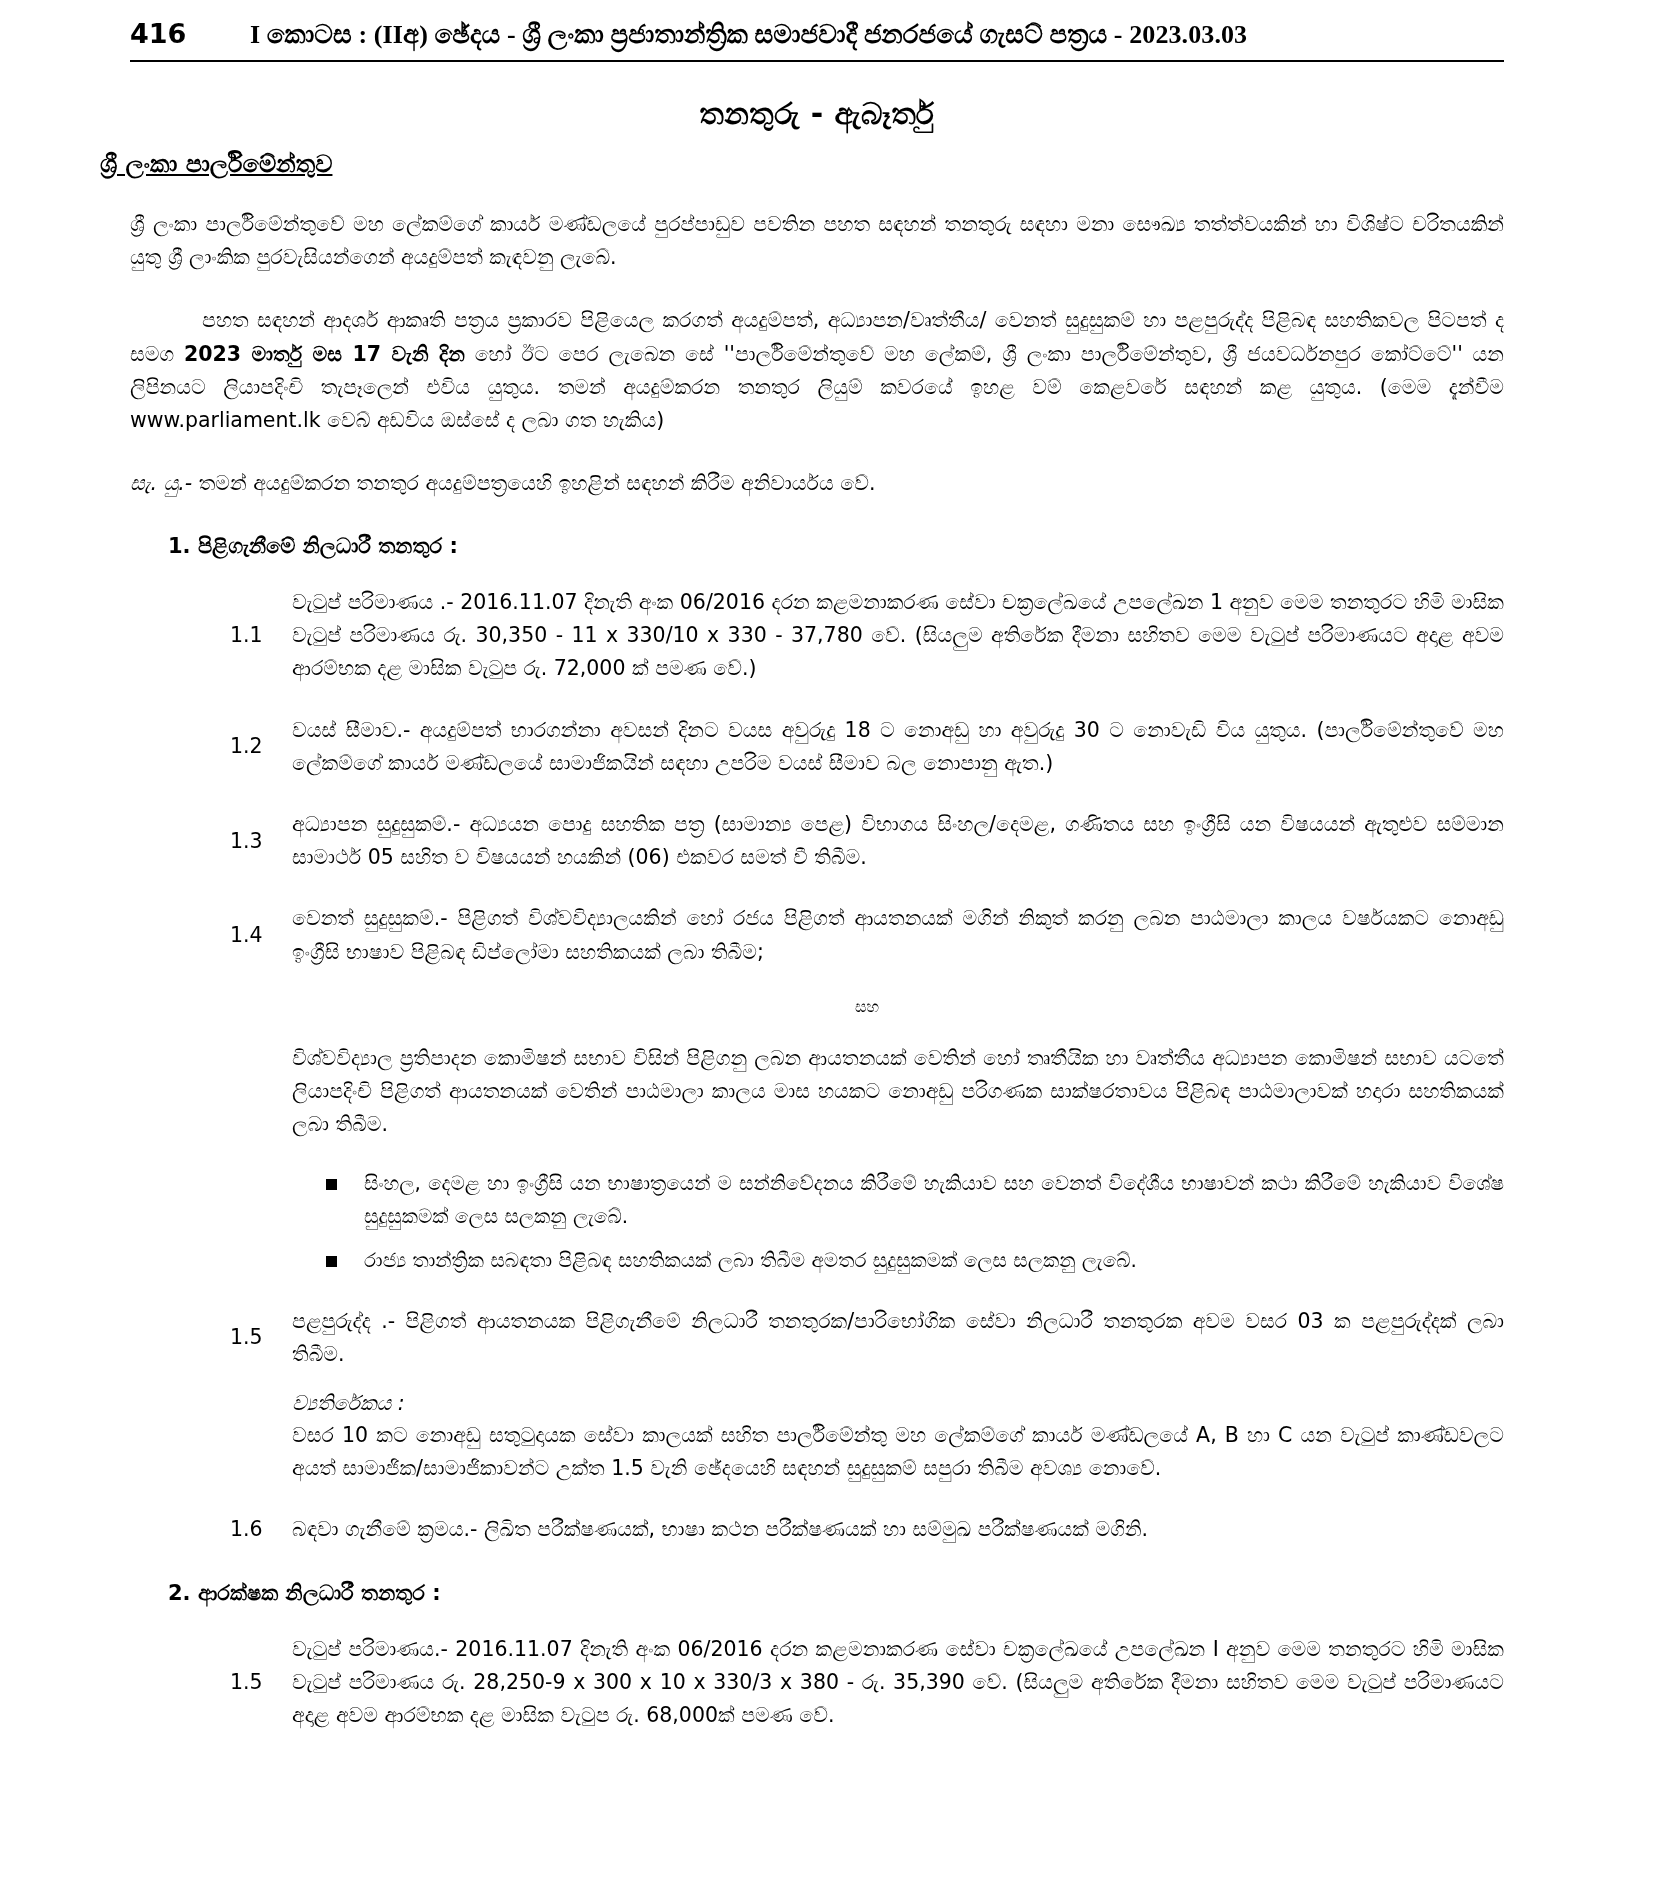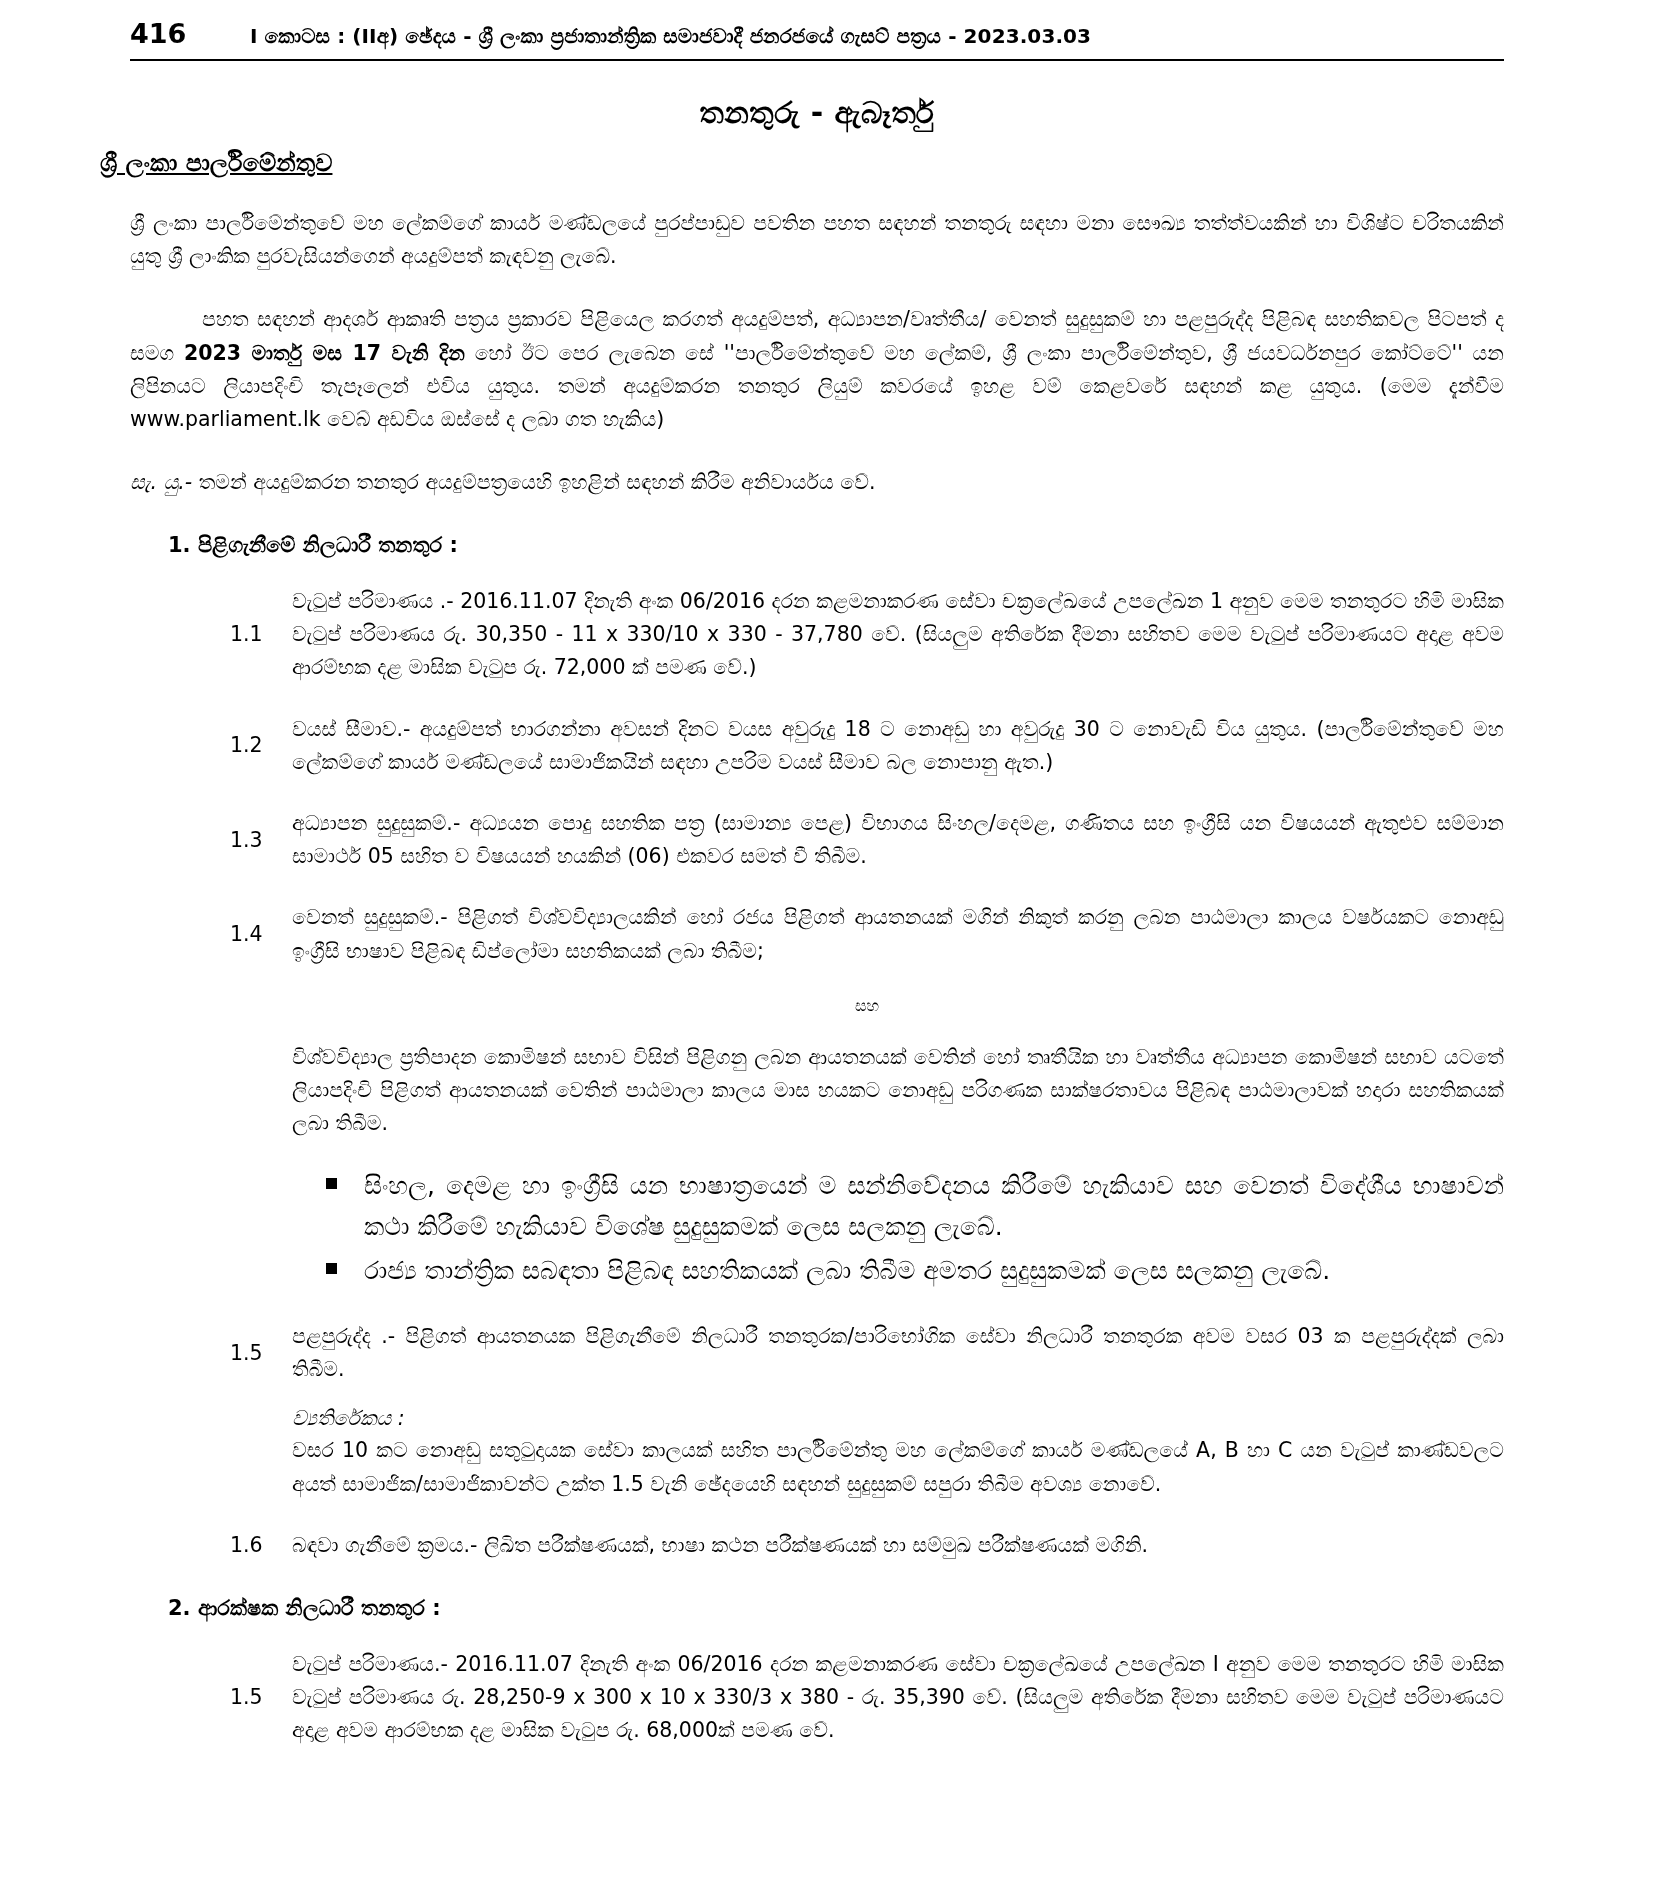--- a/index.html
+++ b/index.html
@@ -28,24 +28,25 @@
     font-family: "DejaVu Sans", sans-serif;
     padding: 0 30px 0 30px;
   }
   .page-number {
     font-size: 27px;
     font-weight: 700;
     width: 120px;
     flex: 0 0 120px;
   }
   .header-line {
-    font-size: 20px;
+    font-size: 26px;
     font-weight: 700;
     letter-spacing: 0.1px;
     white-space: nowrap;
+    font-family: Liberation Serif, serif;
   }
   .rule {
     border: none;
     border-top: 2px solid #000;
     margin: 10px 30px 0 30px;
   }
   
   .doc-title {
     text-align: center;
     font-size: 30px;
@@ -121,24 +122,24 @@
     margin-top: 26px;
     padding-left: 162px;
   }
   ul.bullets {
     list-style: none;
     margin: 26px 0 0 0;
     padding-left: 196px;
   }
   ul.bullets li {
     position: relative;
-    font-size: 25px;
-    line-height: 1.62;
-    text-align: justify;
-    margin-top: 4px;
+    font-size: 20px;
+    line-height: 1.62;
+    text-align: justify;
+    margin-top: 12px;
     padding-left: 38px;
   }
   ul.bullets li::before {
     content: "";
     position: absolute;
     left: 0;
     top: 12px;
     width: 11px;
     height: 11px;
     background: #000;

